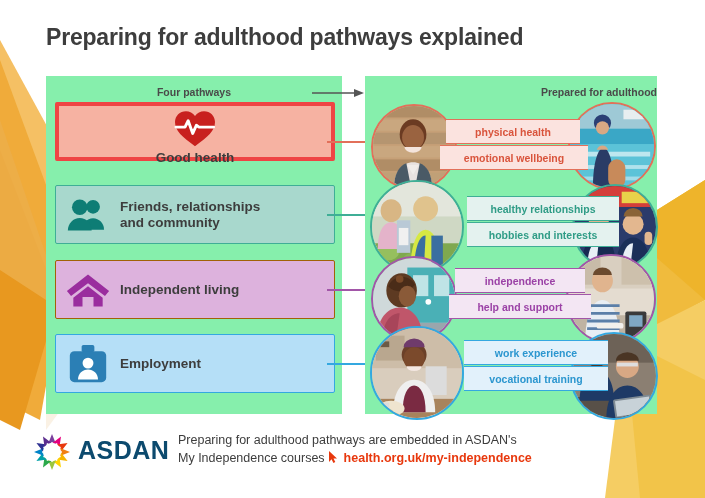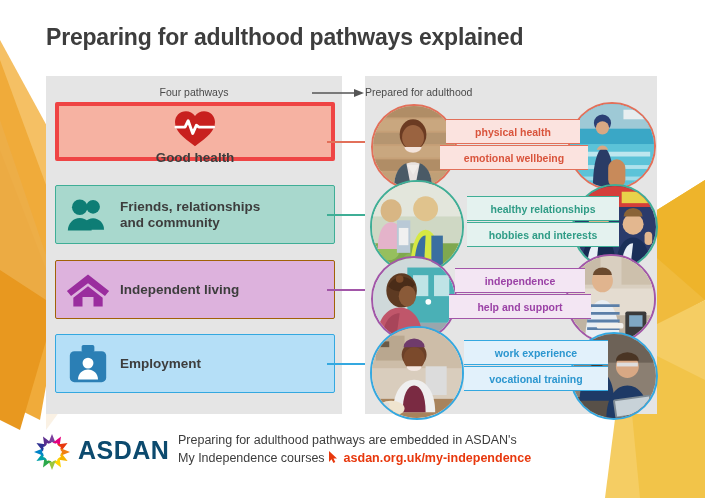--- a/index.html
+++ b/index.html
@@ -16,29 +16,29 @@
   #deco-right{right:0;top:0;width:140px;height:498px;}
 
   
   .page-title{
     position:absolute;left:46px;top:24px;
     font-size:23px;font-weight:bold;letter-spacing:-0.2px;
     color:#3d3d3d;white-space:nowrap;
   }
 
   
-  .panel{position:absolute;background:#e5e5e5;}
+  .panel{position:absolute;background:#86efac;font-weight:bold;}
   #panel-left{left:46px;top:76px;width:296px;height:338px;}
   #panel-right{left:365px;top:76px;width:292px;height:338px;}
 
   .panel-heading{
     position:absolute;top:10px;width:100%;text-align:center;
     font-size:10.5px;color:#4a4a4a;
   }
-  #panel-right .panel-heading{text-align:left;padding-left:0;}
+  #panel-right .panel-heading{text-align:right;padding-left:0;}
 
   
   #flow-arrow{position:absolute;left:312px;top:86px;width:52px;height:14px;}
 
   
   .pathway{
     position:absolute;left:55px;width:280px;height:59px;
     border-radius:2px;display:flex;align-items:center;
     box-sizing:border-box;
   }
@@ -414,15 +414,15 @@
 </svg>
 <div id="footer-wordmark">ASDAN</div>
 
 <div id="footer-text">
   <div>Preparing for adulthood pathways are embedded in ASDAN's</div>
   <div>
     <span>My Independence courses</span>
     <svg id="cursor-icon" width="11" height="14" viewBox="0 0 11 14">
       <path d="M1,1 L1,12 L3.6,9.3 L5.4,13 L7.3,12.1 L5.5,8.6 L9,8.4 Z" fill="#e8380d"></path>
     </svg>
-    <span id="footer-url">asdan.org.uk/my-independence</span>
+    <span id="footer-url">health.org.uk/my-independence</span>
   </div>
 </div>
 
 </body></html>

